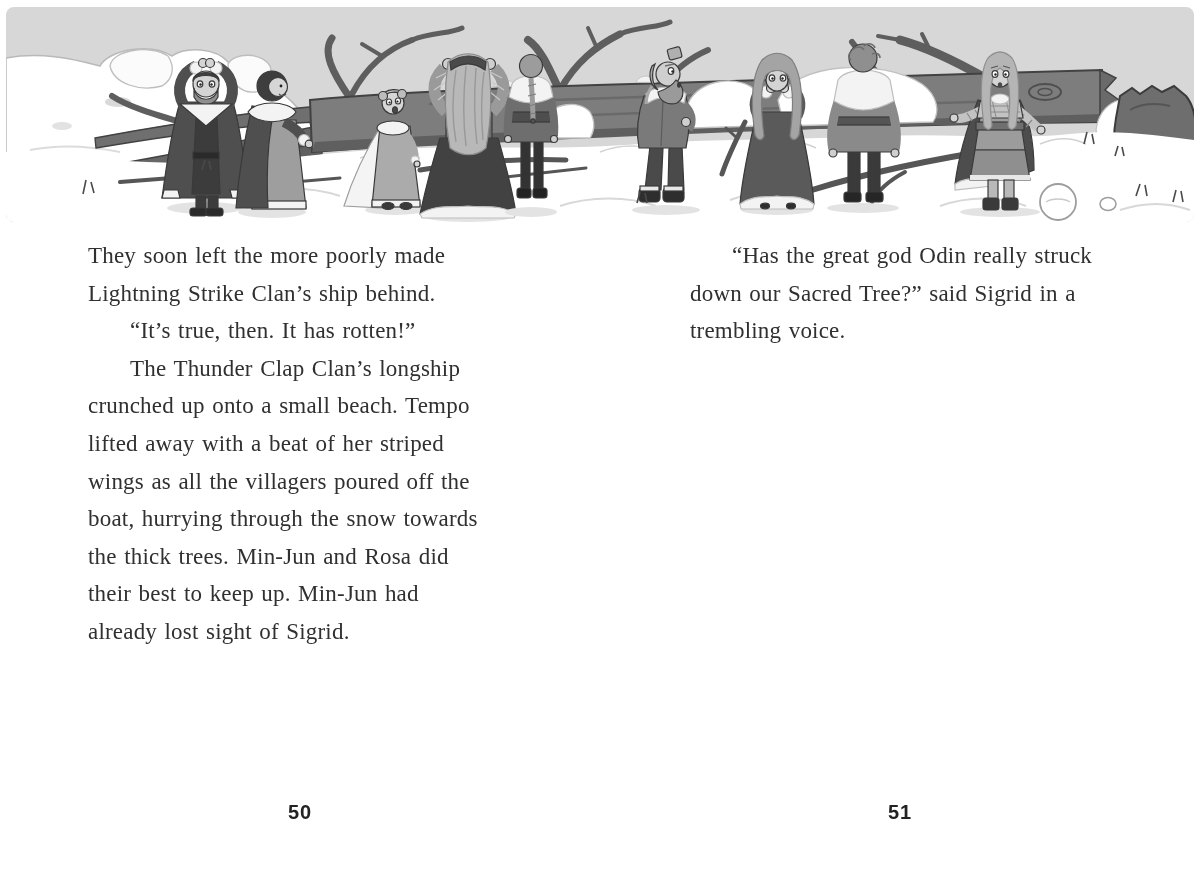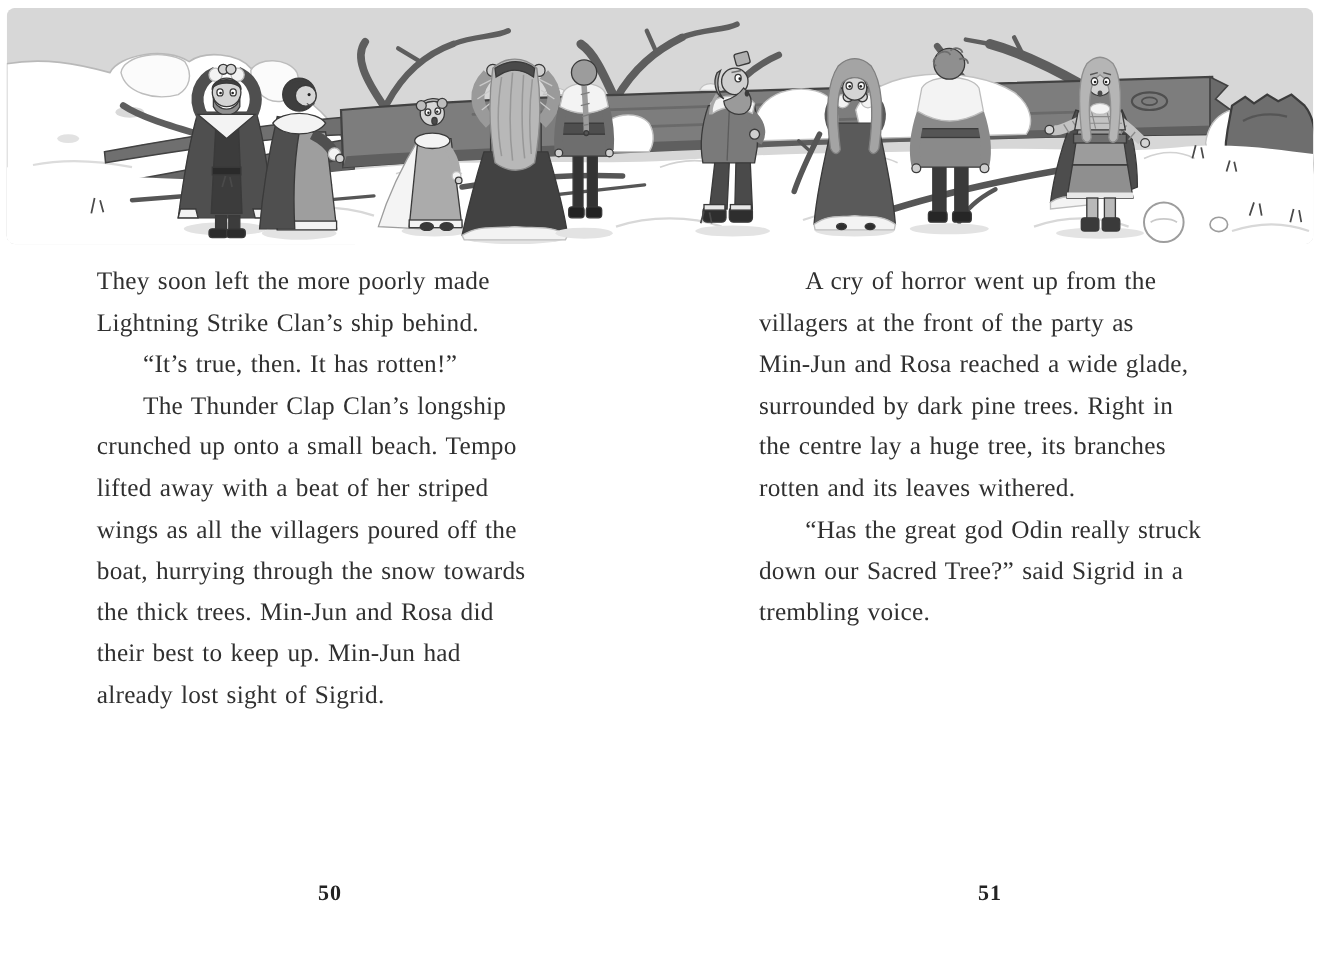--- a/index.html
+++ b/index.html
@@ -15,21 +15,21 @@
   .page-text{
     position:absolute;top:237px;font-size:23px;line-height:37.6px;
     color:#303030;letter-spacing:0.2px;word-spacing:1.5px;
   }
   #left-text{left:88px;width:530px;}
   #right-text{left:690px;width:440px;}
   p.para{margin:0;white-space:pre-line;}
   p.para.indent{text-indent:42px;}
   .pageno{
     position:absolute;top:801px;width:600px;text-align:center;
-    font-family:Liberation Serif, serif;font-weight:bold;
+    font-family:Liberation Sans, sans-serif;font-weight:bold;
     font-size:20px;color:#232323;letter-spacing:1px;
   }
   .pageno.left{left:0;}
   .pageno.right{left:600px;}
 </style>
 </head>
 <body>
 
 <div class="spread">
 
@@ -329,26 +329,20 @@
       <p class="para indent">The Thunder Clap Clan’s longship
 crunched up onto a small beach. Tempo
 lifted away with a beat of her striped
 wings as all the villagers poured off the
 boat, hurrying through the snow towards
 the thick trees. Min-Jun and Rosa did
 their best to keep up. Min-Jun had
 already lost sight of Sigrid.</p>
     </div>
   <div class="page-text" id="right-text">
-      <p class="para indent">A cry of horror went up from the
-villagers at the front of the party as
-Min-Jun and Rosa reached a wide glade,
-surrounded by dark pine trees. Right in
-the centre lay a huge tree, its branches
-rotten and its leaves withered.</p>
       <p class="para indent">“Has the great god Odin really struck
 down our Sacred Tree?” said Sigrid in a
 trembling voice.</p>
     </div>
 
   <div class="pageno left">50</div>
   <div class="pageno right">51</div>
 </div>
 
 </body></html>

